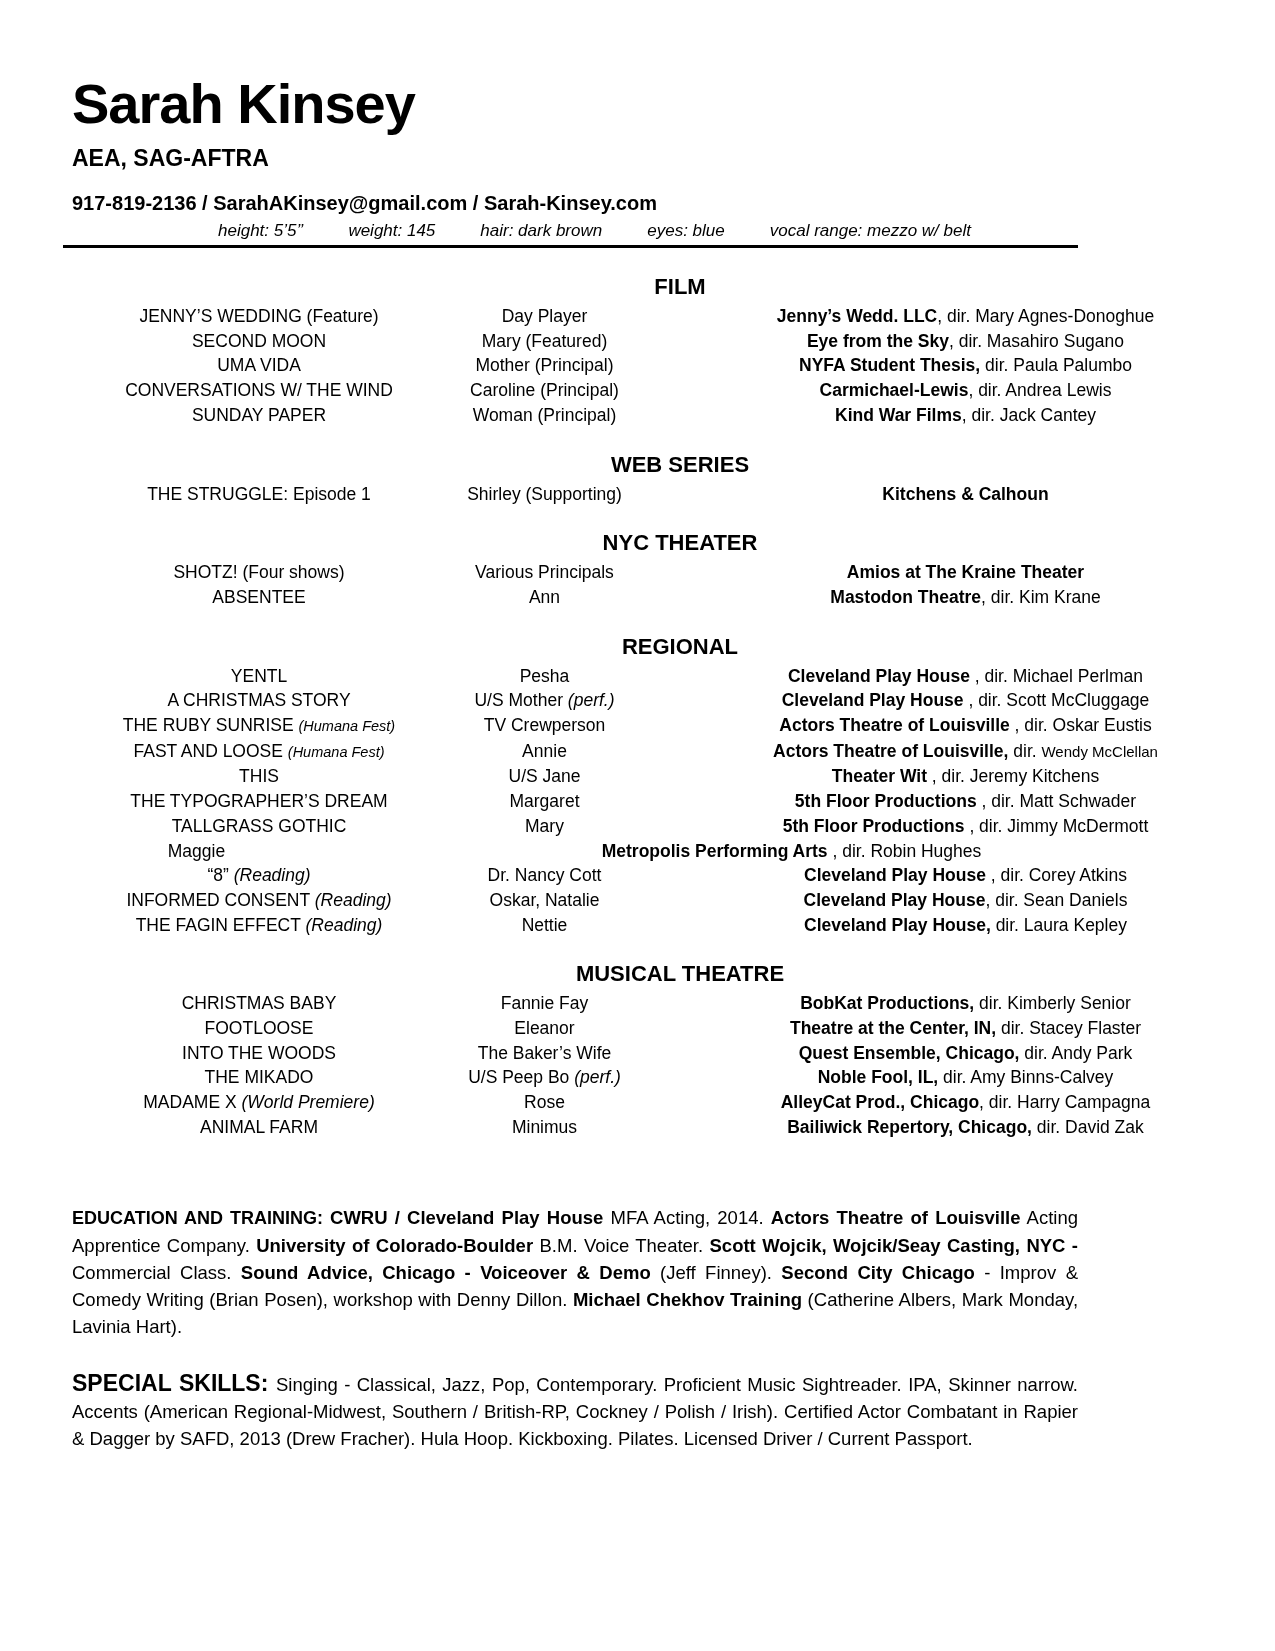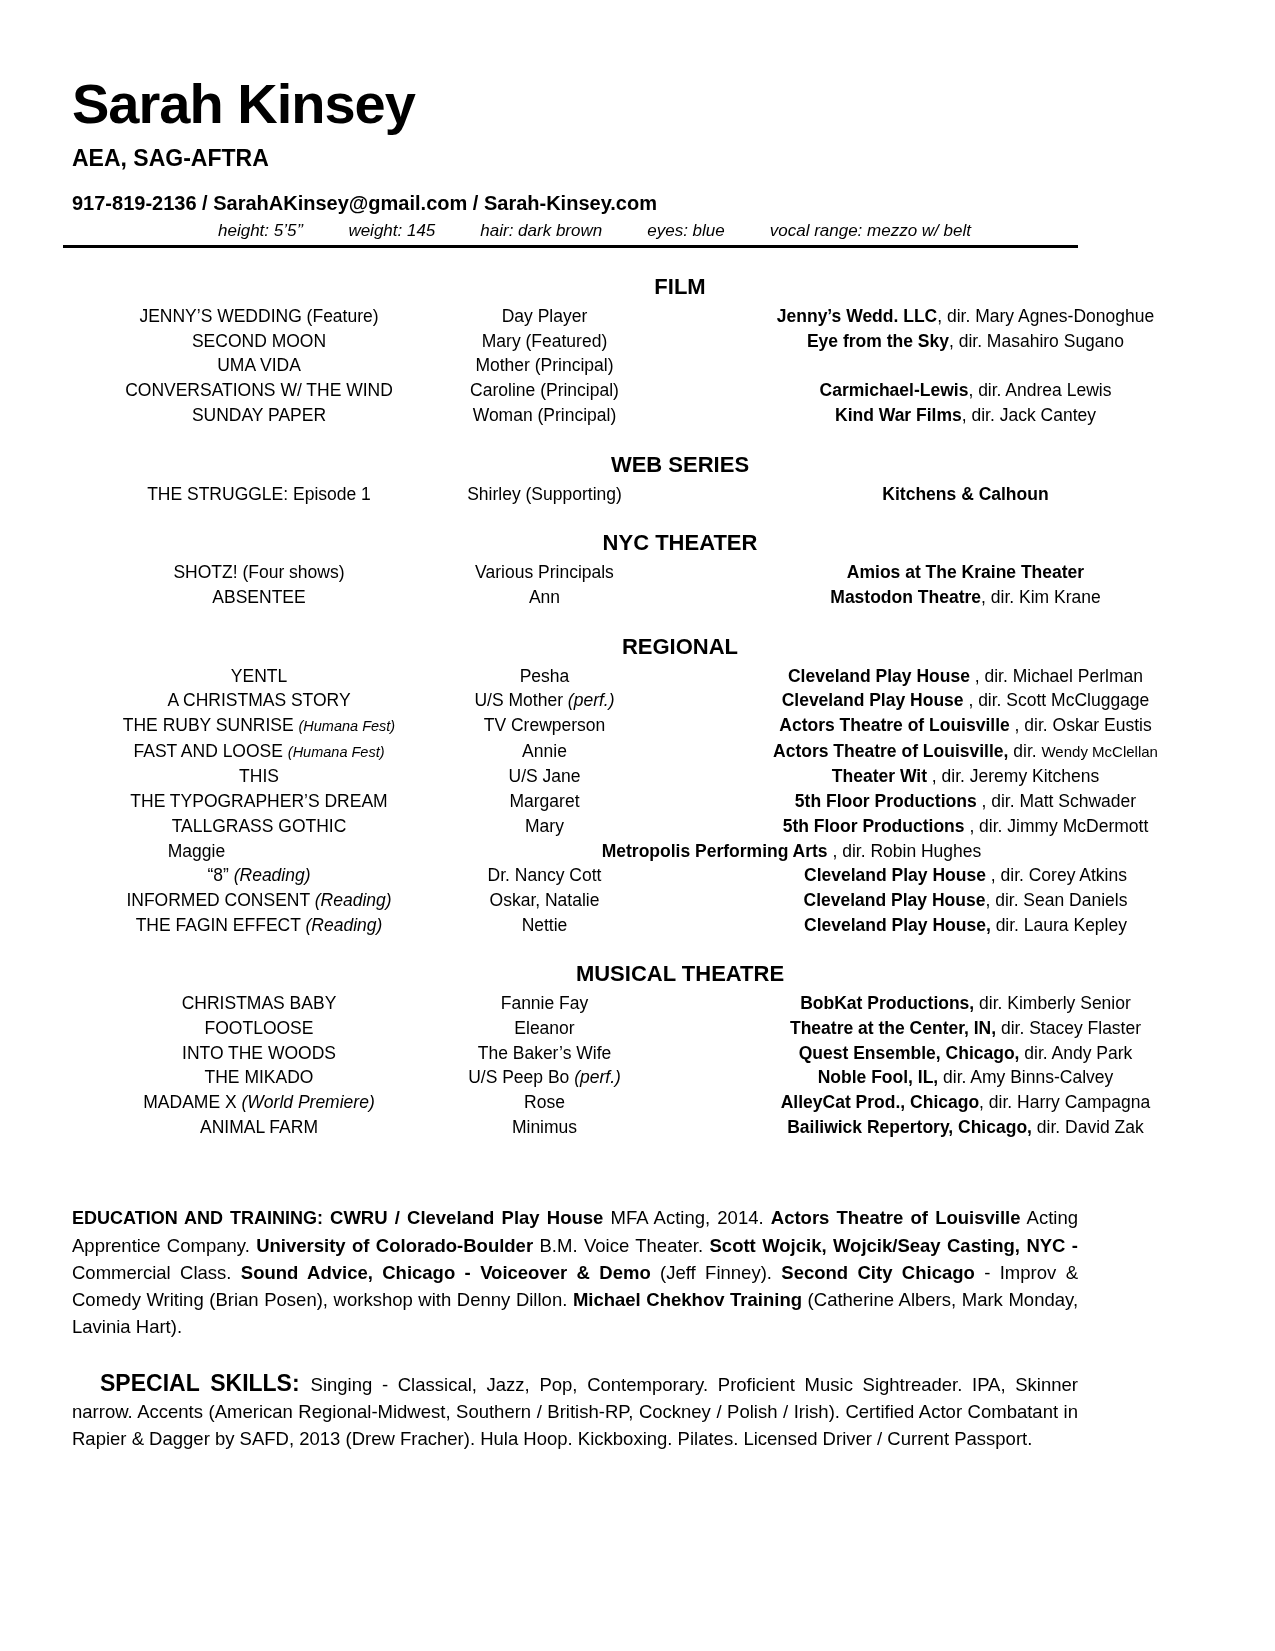--- a/index.html
+++ b/index.html
@@ -29,21 +29,21 @@
   .nt { font-style:italic; }
   .sm { font-size:14.5px; }
   .dsm { font-size:15px; }
 
   
   .para { width:1006px; text-align:justify; font-size:18.5px; line-height:27px; }
   .para b { font-weight:700; }
   .edu { margin-top:64px; }
   .skl { margin-top:30px; }
   .plabel { font-size:18px; font-weight:700; }
-  .skl .plabel { font-size:23px;margin-left:28px; }
+  .skl .plabel { font-size:23px; }
 </style>
 </head>
 <body>
 
 <div class="page">
   <div class="content">
 
     <div class="name">Sarah Kinsey</div>
     <div class="unions">AEA, SAG-AFTRA</div>
     <div class="contact">917-819-2136 / SarahAKinsey@gmail.com / Sarah-Kinsey.com</div>
@@ -66,20 +66,21 @@
           <span class="c3"><b>Jenny’s Wedd. LLC</b><span>, dir. Mary Agnes-Donoghue</span></span>
         </div>
         <div class="crow">
           <span class="c1"><span>SECOND MOON</span></span>
           <span class="c2"><span>Mary (Featured)</span></span>
           <span class="c3"><b>Eye from the Sky</b><span>, dir. Masahiro Sugano</span></span>
         </div>
         <div class="crow">
           <span class="c1"><span>UMA VIDA</span></span>
           <span class="c2"><span>Mother (Principal)</span></span>
+          <span class="c3"><b>NYFA Student Thesis,</b><span> dir. Paula Palumbo</span></span>
         </div>
         <div class="crow">
           <span class="c1"><span>CONVERSATIONS W/ THE WIND</span></span>
           <span class="c2"><span>Caroline (Principal)</span></span>
           <span class="c3"><b>Carmichael-Lewis</b><span>, dir. Andrea Lewis</span></span>
         </div>
         <div class="crow">
           <span class="c1"><span>SUNDAY PAPER</span></span>
           <span class="c2"><span>Woman (Principal)</span></span>
           <span class="c3"><b>Kind War Films</b><span>, dir. Jack Cantey</span></span>

